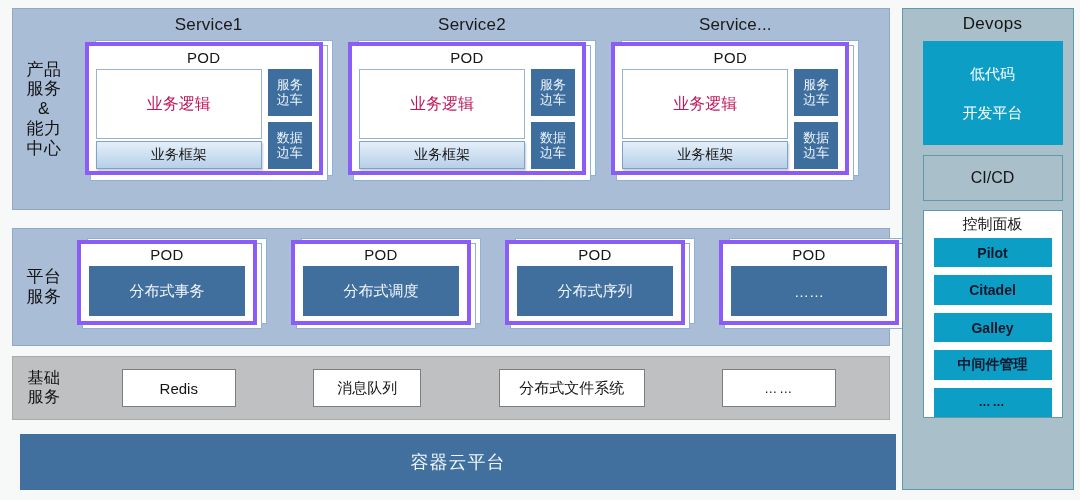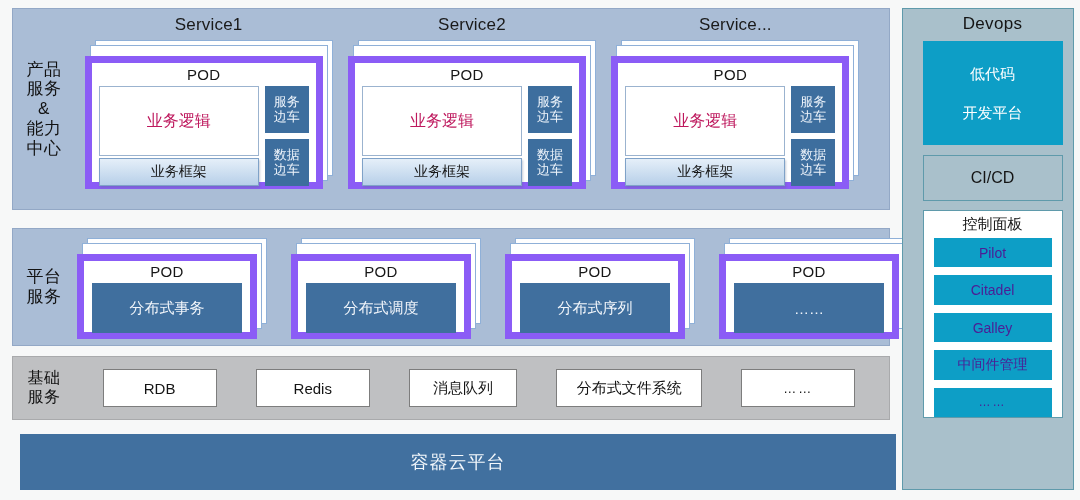--- a/index.html
+++ b/index.html
@@ -35,21 +35,21 @@
   .svc-title{font-size:17px;color:#1a1a1a;margin:3px 0 5px 0;letter-spacing:.2px;}
 
   
   .stack{position:relative;}
   .stack .sheet{
     position:absolute;background:#ffffff;border:1px solid #8fb0d8;
     box-sizing:border-box;
   }
   .stack .sheet.s3{top:0;left:10px;}
   .stack .sheet.s2{top:5px;left:5px;}
-  .stack .front{position:relative;top:16px;left:0;background:#fff;border:7px solid #8b5cf6;box-sizing:border-box;}
+  .stack .front{position:relative;top:2px;left:0;background:#fff;border:4px solid #8b5cf6;box-sizing:border-box;}
 
   .pod-title{text-align:center;font-size:15px;color:#161616;letter-spacing:.3px;}
 
   .pod-inner{display:flex;align-items:stretch;}
   .logic-col{flex:1 1 auto;display:flex;flex-direction:column;}
   .logic-box{
     flex:1 1 auto;border:1px solid #9bb3cf;background:#fff;
     display:flex;align-items:center;justify-content:center;
     font-size:16px;color:#be185d;box-sizing:border-box;
   }
@@ -106,23 +106,23 @@
     display:flex;align-items:center;justify-content:center;
     font-size:16px;color:#141414;box-sizing:border-box;
   }
   .ctrlpanel{
     background:#ffffff;border:1px solid #5f9aab;
     display:flex;flex-direction:column;align-items:center;
     box-sizing:border-box;
   }
   .ctrl-title{font-size:15px;color:#141414;margin:4px 0 4px 0;}
   .ctrl-item{
-    background:#0d9ec6;color:#4c1d95;
-    display:flex;align-items:center;justify-content:center;
-    font-size:14px;box-sizing:border-box;
+    background:#0d9ec6;color:#0f172a;
+    display:flex;align-items:center;justify-content:center;
+    font-size:14px;box-sizing:border-box;font-weight:bold;
   }
   .ctrl-item.dots{font-size:12px;letter-spacing:2px;}
 </style>
 </head>
 <body>
 
 <div class="canvas">
 
   <div class="band band-blue" style="left:12px;top:8px;width:876px;height:200px;">
     <div class="row-label" style="width:62px;">
@@ -271,21 +271,20 @@
 
     </div>
   </div>
 
   <div class="band band-gray" style="left:12px;top:356px;width:876px;height:62px;">
     <div class="row-label" style="width:62px;font-size:16px;">
       <span>基础</span>
       <span>服务</span>
     </div>
     <div class="row-body" style="align-items:center;justify-content:space-around;padding:0 14px 0 8px;">
-      <div class="basic-box" style="width:114px;height:38px;">RDB</div>
       <div class="basic-box" style="width:114px;height:38px;">Redis</div>
       <div class="basic-box" style="width:108px;height:38px;">消息队列</div>
       <div class="basic-box" style="width:146px;height:38px;">分布式文件系统</div>
       <div class="basic-box" style="width:114px;height:38px;font-size:13px;letter-spacing:2px;">……</div>
     </div>
   </div>
 
   <div class="cloud-bar" style="left:20px;top:434px;width:876px;height:56px;">容器云平台</div>
 
   <div class="devops" style="left:902px;top:8px;width:172px;height:482px;">

